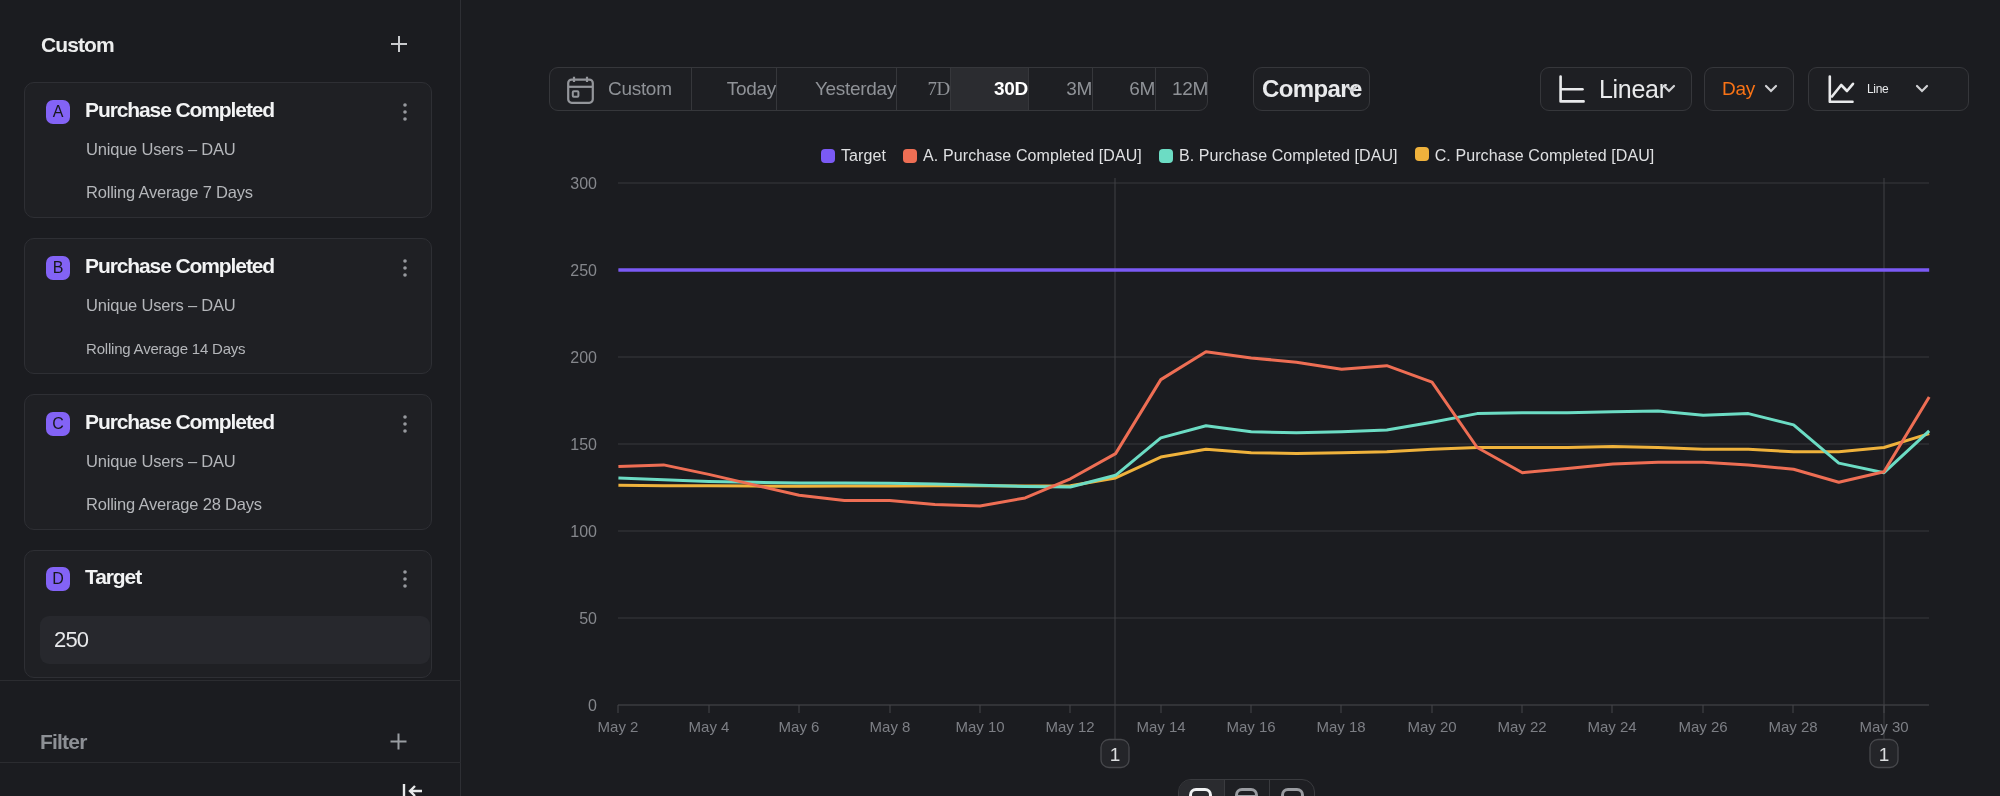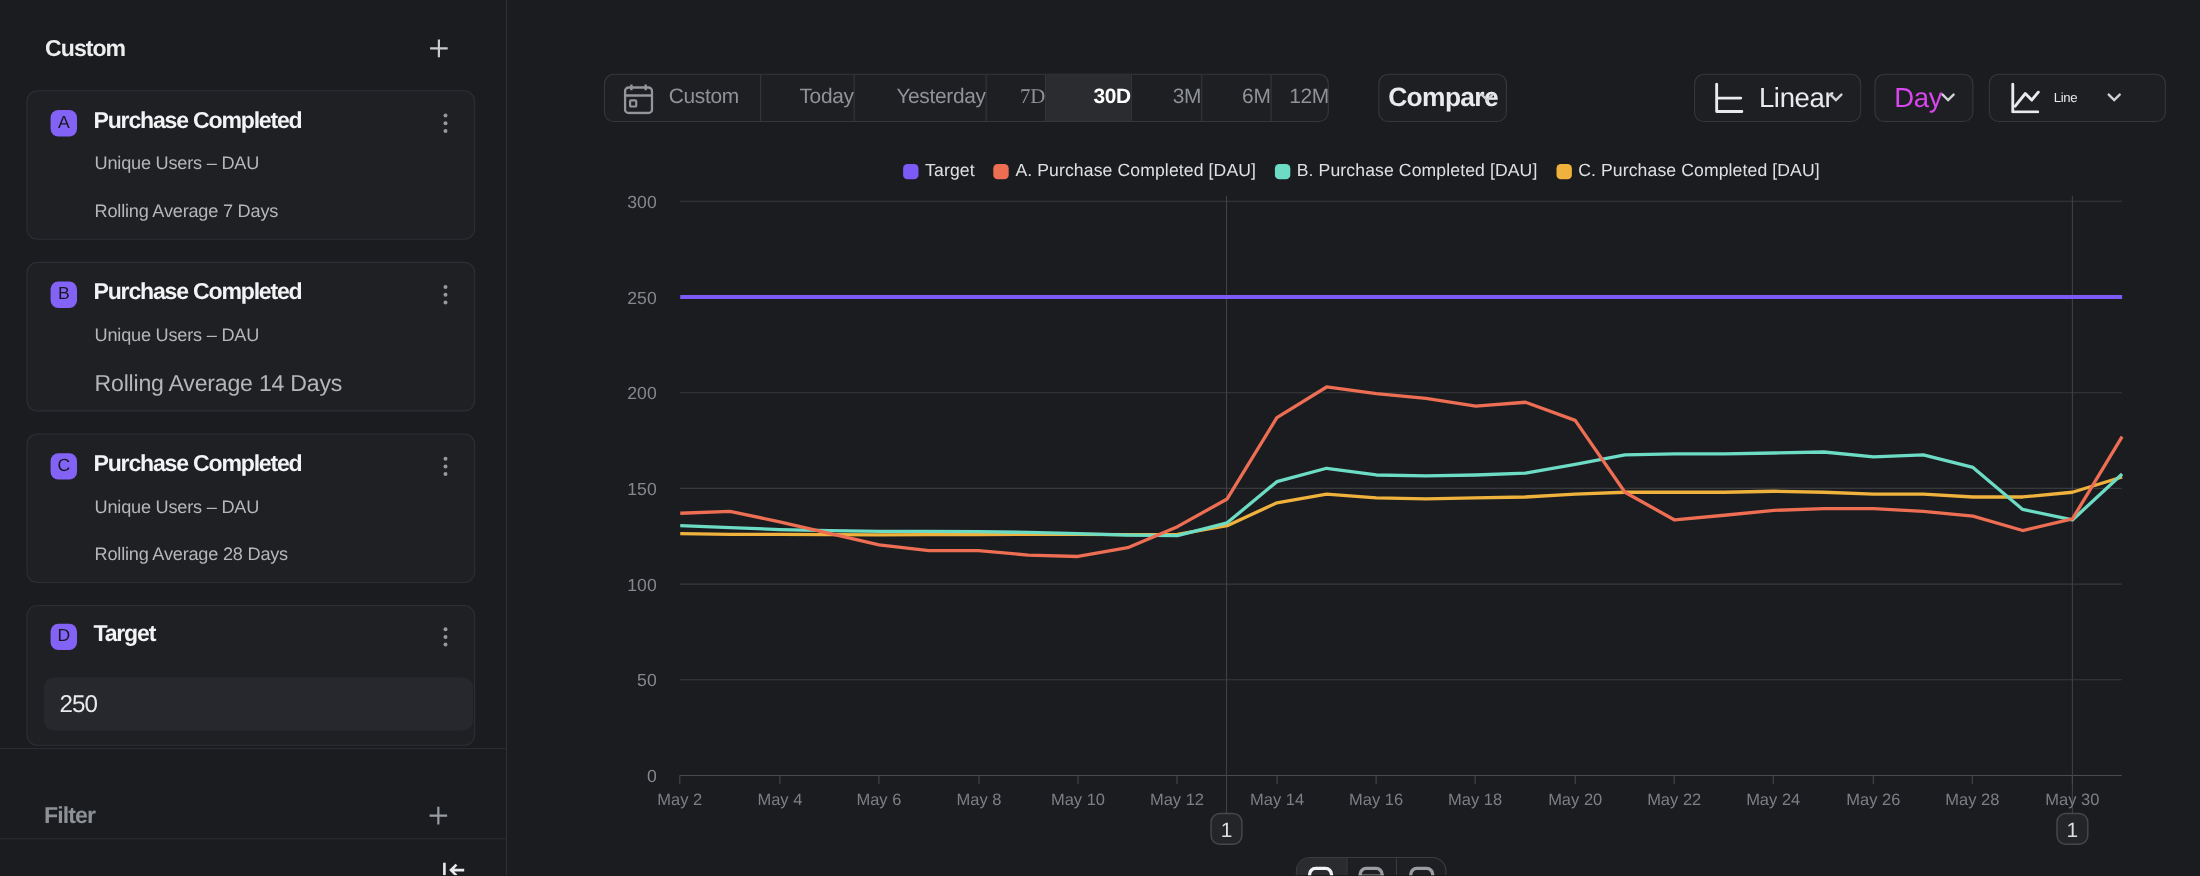--- a/index.html
+++ b/index.html
@@ -27,21 +27,21 @@
   <svg class="abs" style="left:400px;top:101px;" width="10" height="22" viewBox="0 0 10 22">
     <circle cx="5" cy="4" r="1.8" fill="#97999e"></circle>
       <circle cx="5" cy="11" r="1.8" fill="#97999e"></circle>
       <circle cx="5" cy="18" r="1.8" fill="#97999e"></circle>
   </svg>
 
   <div class="abs card" style="left:24px;top:238px;width:408px;height:136px;background:#1f2024;border:1px solid #2e2f34;border-radius:10px;"></div>
   <div class="abs" style="left:46px;top:256px;width:24px;height:24px;background:#8363f6;border-radius:7px;color:#17181c;font-size:16px;font-weight:400;text-align:center;line-height:24px;">B</div>
   <div class="abs" style="left:85px;top:255px;font-size:21px;font-weight:bold;letter-spacing:-1.1px;color:#f2f3f4;line-height:22px;">Purchase Completed</div>
   <div class="abs" style="left:86px;top:297px;font-size:16.5px;letter-spacing:-0.2px;color:#b4b6ba;line-height:17px;">Unique Users – DAU</div>
-  <div class="abs" style="left:86px;top:340px;font-size:21px;letter-spacing:-0.2px;color:#b4b6ba;line-height:17px;">Rolling Average 14 Days</div>
+  <div class="abs" style="left:86px;top:340px;font-size:15px;letter-spacing:-0.2px;color:#b4b6ba;line-height:17px;">Rolling Average 14 Days</div>
   <svg class="abs" style="left:400px;top:257px;" width="10" height="22" viewBox="0 0 10 22">
     <circle cx="5" cy="4" r="1.8" fill="#97999e"></circle>
       <circle cx="5" cy="11" r="1.8" fill="#97999e"></circle>
       <circle cx="5" cy="18" r="1.8" fill="#97999e"></circle>
   </svg>
 
   <div class="abs card" style="left:24px;top:394px;width:408px;height:136px;background:#1f2024;border:1px solid #2e2f34;border-radius:10px;"></div>
   <div class="abs" style="left:46px;top:412px;width:24px;height:24px;background:#8363f6;border-radius:7px;color:#17181c;font-size:16px;font-weight:400;text-align:center;line-height:24px;">C</div>
   <div class="abs" style="left:85px;top:411px;font-size:21px;font-weight:bold;letter-spacing:-1.1px;color:#f2f3f4;line-height:22px;">Purchase Completed</div>
   <div class="abs" style="left:86px;top:453px;font-size:16.5px;letter-spacing:-0.2px;color:#b4b6ba;line-height:17px;">Unique Users – DAU</div>
@@ -110,40 +110,40 @@
   <svg class="abs" style="left:1558px;top:75px;" width="27" height="28" viewBox="0 0 27 28">
     <path d="M2.6 1.5 V26.4 H25.6" stroke="#e9eaec" stroke-width="2.6" fill="none" stroke-linecap="round" stroke-linejoin="round"></path>
     <path d="M3.6 14.2 H24.5" stroke="#e9eaec" stroke-width="2.6" stroke-linecap="round"></path>
   </svg>
   <div class="abs" style="left:1599px;top:67px;font-size:25px;letter-spacing:-0.3px;color:#e9eaec;line-height:44px;">Linear</div>
   <svg class="abs" style="left:1662px;top:84px;" width="14" height="9" viewBox="0 0 14 9">
       <path d="M2 2 L7 7 L12 2" stroke="#d0d1d4" stroke-width="2.2" fill="none" stroke-linecap="round"></path>
     </svg>
 
   <div class="abs btn" style="left:1704px;top:67px;width:90px;"></div>
-  <div class="abs" style="left:1722px;top:67px;font-size:25px;letter-spacing:-0.3px;color:#d946ef;line-height:44px;">Day</div>
+  <div class="abs" style="left:1722px;top:67px;font-size:19px;letter-spacing:-0.3px;color:#f97316;line-height:44px;">Day</div>
   <svg class="abs" style="left:1764px;top:84px;" width="14" height="9" viewBox="0 0 14 9">
       <path d="M2 2 L7 7 L12 2" stroke="#d0d1d4" stroke-width="2.2" fill="none" stroke-linecap="round"></path>
     </svg>
 
   <div class="abs btn" style="left:1808px;top:67px;width:161px;"></div>
   <svg class="abs" style="left:1827px;top:75px;" width="28" height="28" viewBox="0 0 28 28">
     <path d="M2.8 1.5 V26.8 H25.5" stroke="#e9eaec" stroke-width="2.6" fill="none" stroke-linecap="round" stroke-linejoin="round"></path>
     <path d="M5 21.5 L14.2 10 L20 16 L26 8.8" stroke="#e9eaec" stroke-width="2.6" fill="none" stroke-linecap="round" stroke-linejoin="round"></path>
   </svg>
   <div class="abs" style="left:1867px;top:67px;font-size:12px;letter-spacing:-0.3px;color:#e9eaec;line-height:44px;">Line</div>
   <svg class="abs" style="left:1915px;top:84px;" width="14" height="9" viewBox="0 0 14 9">
       <path d="M2 2 L7 7 L12 2" stroke="#d0d1d4" stroke-width="2.2" fill="none" stroke-linecap="round"></path>
     </svg>
 
   <div class="abs" style="left:821px;top:148px;height:16px;display:flex;align-items:center;gap:17px;font-size:16px;letter-spacing:0.1px;color:#dfe0e2;">
     <span style="display:flex;align-items:center;gap:6px;"><span class="sq" style="background:#7b5af5;"></span>Target</span>
     <span style="display:flex;align-items:center;gap:6px;"><span class="sq" style="background:#ee6e54;"></span>A. Purchase Completed [DAU]</span>
     <span style="display:flex;align-items:center;gap:6px;"><span class="sq" style="background:#6cdcc4;"></span>B. Purchase Completed [DAU]</span>
-    <span style="display:flex;align-items:center;gap:6px;"><span class="sq" style="background:#efb23c;"></span>C. Purchase Completed [DAU]</span>
+    <span style="display:flex;align-items:flex-start;gap:6px;"><span class="sq" style="background:#efb23c;"></span>C. Purchase Completed [DAU]</span>
   </div>
 
   <svg class="abs" style="left:461px;top:130px;" width="1539" height="666" viewBox="461 130 1539 666" fill="none">
 
     <g stroke="#38393d" stroke-width="1">
       <line x1="618" y1="183" x2="1929" y2="183"></line>
       <line x1="618" y1="270" x2="1929" y2="270"></line>
       <line x1="618" y1="357" x2="1929" y2="357"></line>
       <line x1="618" y1="444" x2="1929" y2="444"></line>
       <line x1="618" y1="531" x2="1929" y2="531"></line>

